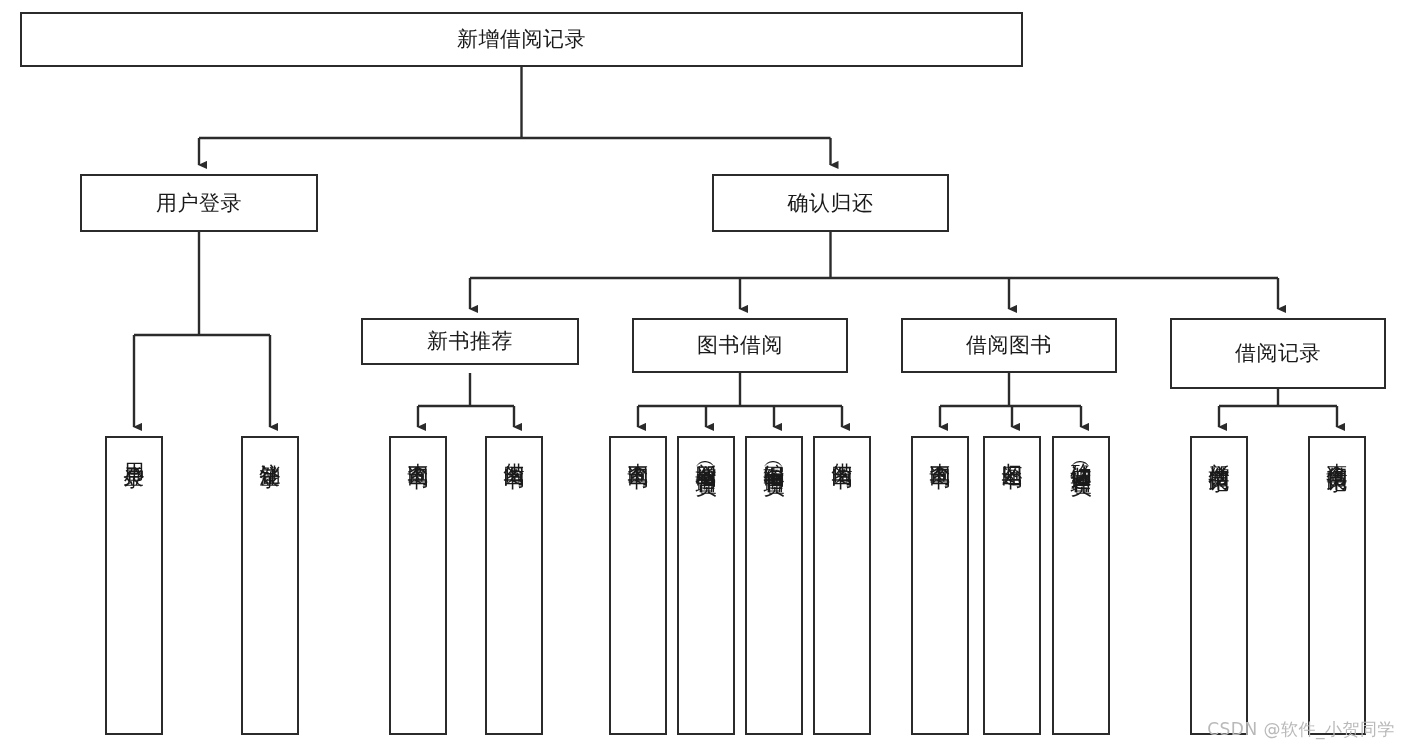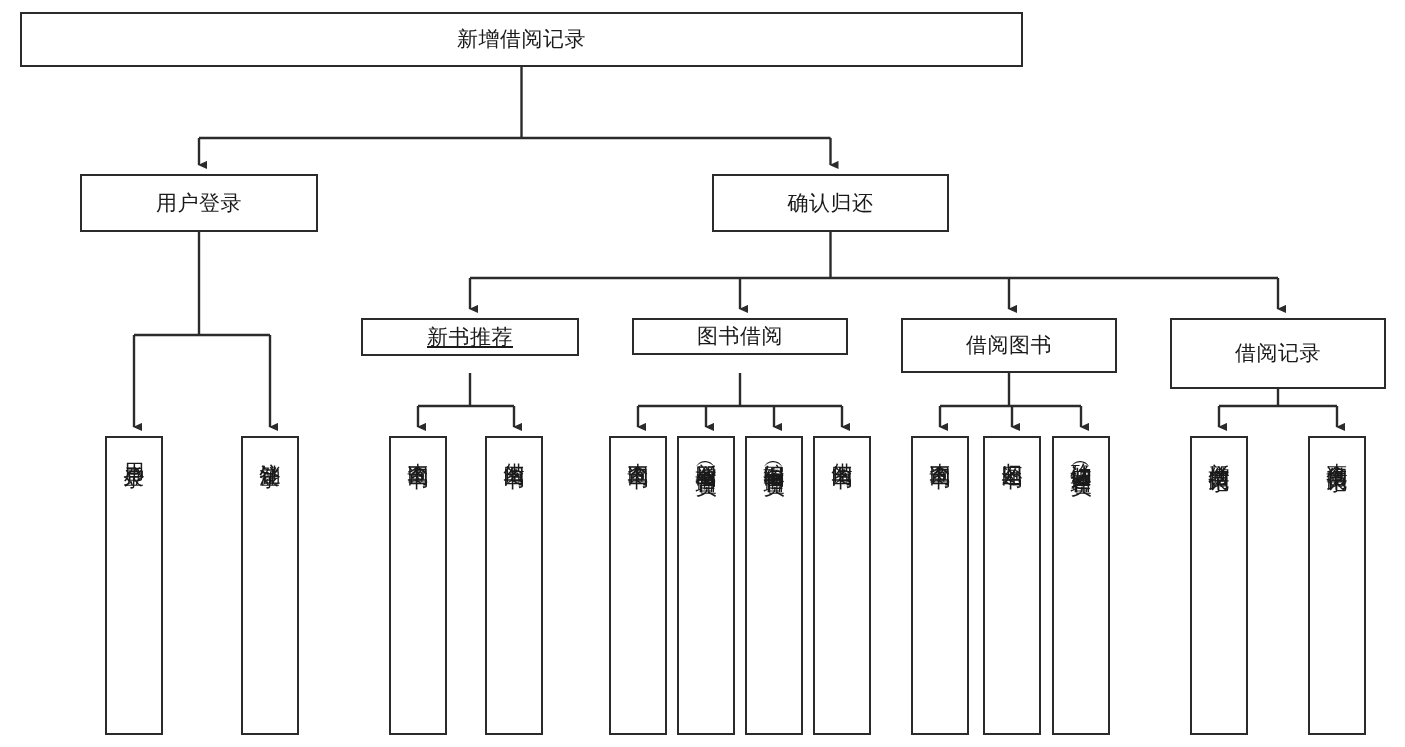--- a/index.html
+++ b/index.html
@@ -121,24 +121,24 @@
   <div id="nodes-layer">
       <div class="node horiz" id="node-root" style="left: 20px; top: 12px; width: 1003px; height: 55px;">
         <span class="lbl">新增借阅记录</span>
       </div>
       <div class="node horiz" id="node-login" style="left: 80px; top: 174px; width: 238px; height: 58px;">
         <span class="lbl">用户登录</span>
       </div>
       <div class="node horiz" id="node-bookmgmt" style="left: 712px; top: 174px; width: 237px; height: 58px;">
         <span class="lbl">确认归还</span>
       </div>
-      <div class="node horiz" id="node-newrec" style="left: 361px; top: 318px; width: 218px; height: 38px; text-decoration: underline;">
+      <div class="node horiz" id="node-newrec" style="left: 361px; top: 318px; width: 218px; height: 47px;">
         <span class="lbl">新书推荐</span>
       </div>
-      <div class="node horiz" id="node-borrow" style="left: 632px; top: 318px; width: 216px; height: 37px;">
+      <div class="node horiz" id="node-borrow" style="left: 632px; top: 318px; width: 216px; height: 55px;">
         <span class="lbl">图书借阅</span>
       </div>
       <div class="node horiz" id="node-current" style="left: 901px; top: 318px; width: 216px; height: 55px;">
         <span class="lbl">借阅图书</span>
       </div>
       <div class="node horiz" id="node-records" style="left: 1170px; top: 318px; width: 216px; height: 71px;">
         <span class="lbl">借阅记录</span>
       </div>
       <div class="node vert" id="node-l1" style="left: 105px; top: 436px; width: 58px; height: 299px;">
         <span class="lbl">用户登录</span>
@@ -174,13 +174,14 @@
         <span class="lbl">确认归还（管理员）</span>
       </div>
       <div class="node vert" id="node-l12" style="left: 1190px; top: 436px; width: 58px; height: 299px;">
         <span class="lbl">新增借阅记录</span>
       </div>
       <div class="node vert" id="node-l13" style="left: 1308px; top: 436px; width: 58px; height: 299px;">
         <span class="lbl">查询借阅记录</span>
       </div>
     </div>
 
+  <div id="watermark">CSDN @软件_小贺同学</div>
 </div>
 
 </body></html>

